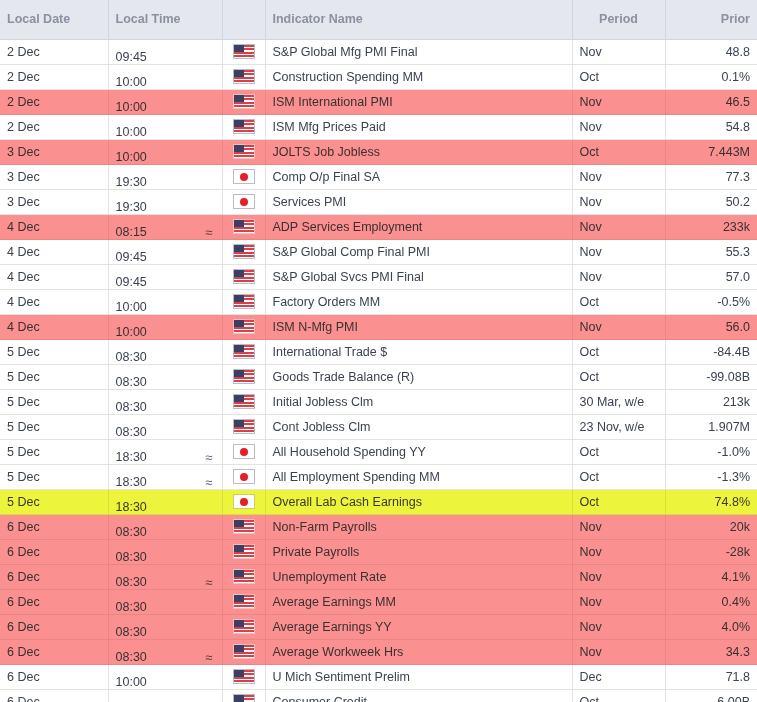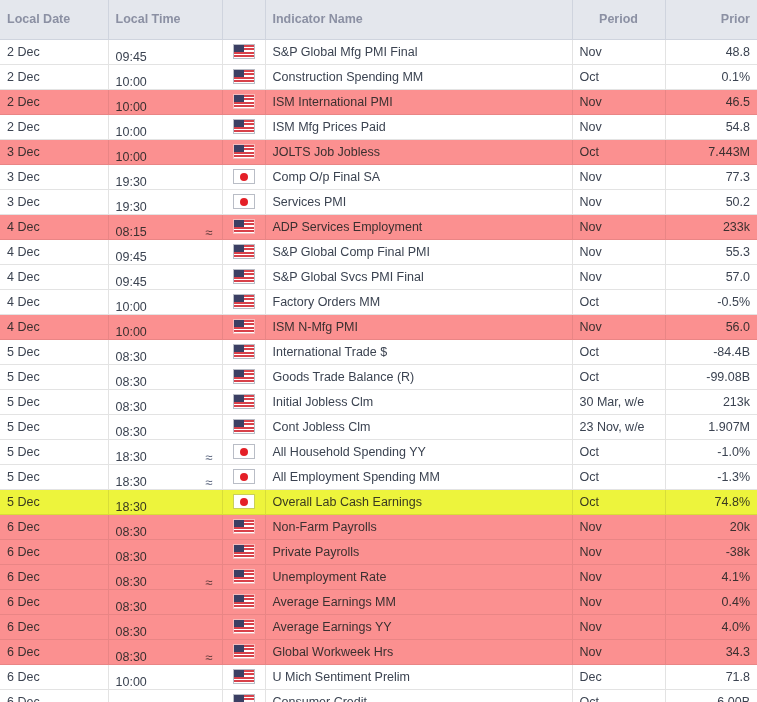--- a/index.html
+++ b/index.html
@@ -411,21 +411,21 @@
       <tr class="hl-pink">
         <td>6 Dec</td>
         <td class="cell-time">
           <div class="time-wrap">
             <span>08:30</span>
           </div>
         </td>
         <td class="cell-flag"><span class="flag us"></span></td>
         <td>Private Payrolls</td>
         <td class="td-center">Nov</td>
-        <td class="td-right td-last">-38k</td>
+        <td class="td-right td-last">-28k</td>
       </tr>
       <tr class="hl-pink">
         <td>6 Dec</td>
         <td class="cell-time">
           <div class="time-wrap">
             <span>08:30</span>
             <span class="approx">≈</span>
           </div>
         </td>
         <td class="cell-flag"><span class="flag us"></span></td>
@@ -459,21 +459,21 @@
       </tr>
       <tr class="hl-pink">
         <td>6 Dec</td>
         <td class="cell-time">
           <div class="time-wrap">
             <span>08:30</span>
             <span class="approx">≈</span>
           </div>
         </td>
         <td class="cell-flag"><span class="flag us"></span></td>
-        <td>Global Workweek Hrs</td>
+        <td>Average Workweek Hrs</td>
         <td class="td-center">Nov</td>
         <td class="td-right td-last">34.3</td>
       </tr>
       <tr class="hl-none">
         <td>6 Dec</td>
         <td class="cell-time">
           <div class="time-wrap">
             <span>10:00</span>
           </div>
         </td>

